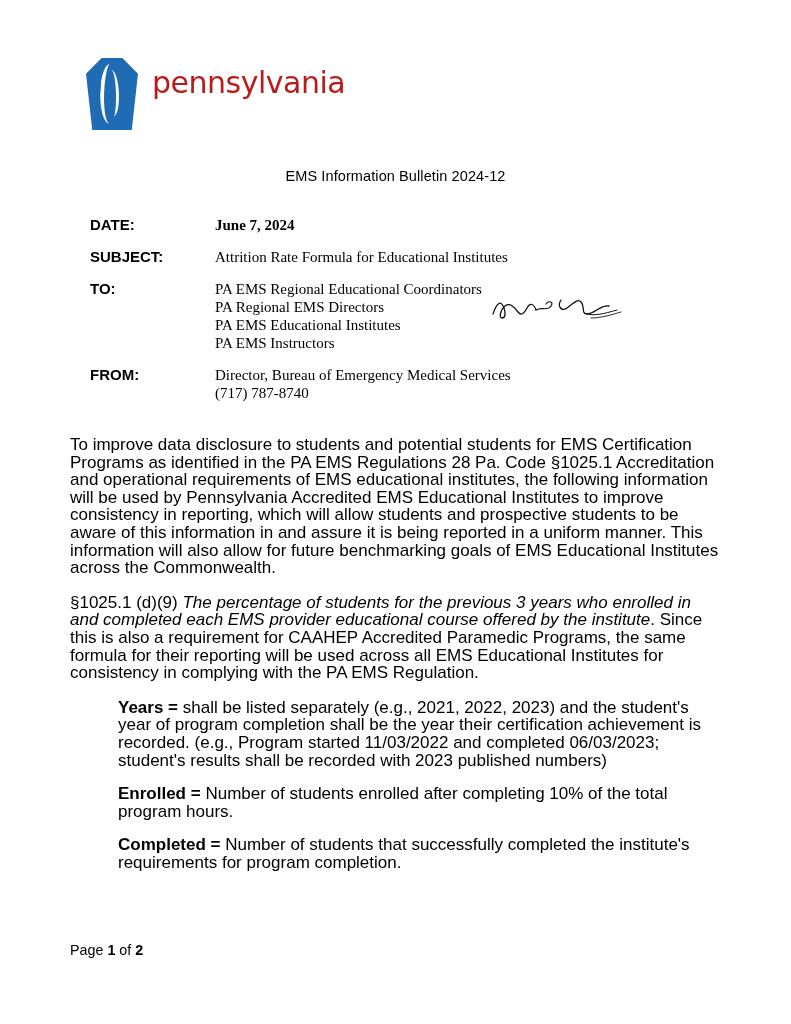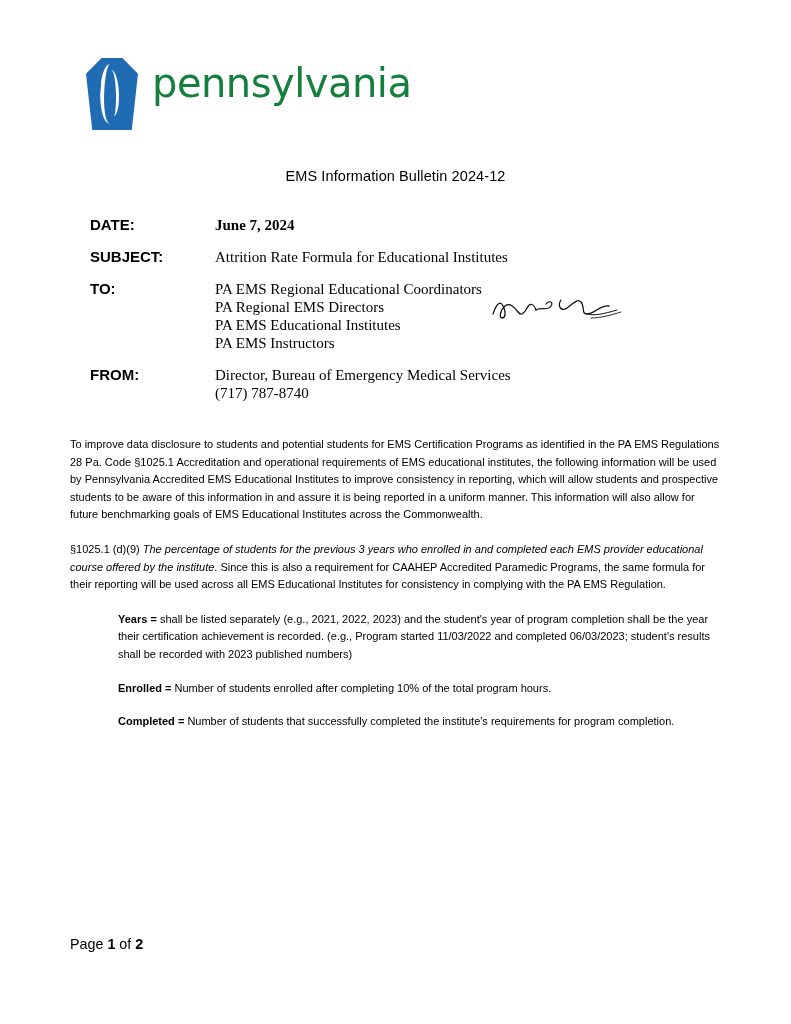--- a/index.html
+++ b/index.html
@@ -63,23 +63,23 @@
     width: 10px;
     height: 46px;
     border-right: 3px solid #ffffff;
     border-radius: 0 60% 40% 0;
   }
   .wordmark {
     padding-top: 4px;
   }
   .wordmark .name {
     font-family: "DejaVu Sans", sans-serif;
-    font-size: 40px;
+    font-size: 30px;
     line-height: 42px;
-    color: #15803d;
+    color: #b91c1c;
     letter-spacing: -0.5px;
   }
   .wordmark .dept {
     font-family: "Liberation Sans", sans-serif;
     font-size: 14.5px;
     letter-spacing: 1.2px;
     color: #1b3f72;
     margin-top: 4px;
   }
 
@@ -120,41 +120,41 @@
     right: 80px;
     top: 78px;
     width: 150px;
     height: 30px;
     pointer-events: none;
   }
 
   
   .body-copy {
     margin-top: 34px;
-    font-size: 11px;
+    font-size: 17px;
     line-height: 17.6px;
   }
   .body-copy p { margin: 0 0 17px 0; }
   .body-copy .indent-block {
     margin-left: 48px;
     margin-bottom: 16px;
   }
   .body-copy .indent-block .sub-indent {
     margin-left: 44px;
     display: block;
   }
   em { font-style: italic; }
   b { font-weight: bold; }
   .under { text-decoration: underline; }
 
   
   .footer {
     position: absolute;
     left: 70px;
-    bottom: 72px;
+    bottom: 66px;
     font-size: 14.3px;
   }
 </style>
 </head>
 <body>
 
 <div class="page">
 
   <div class="masthead">
     <div class="keystone">

